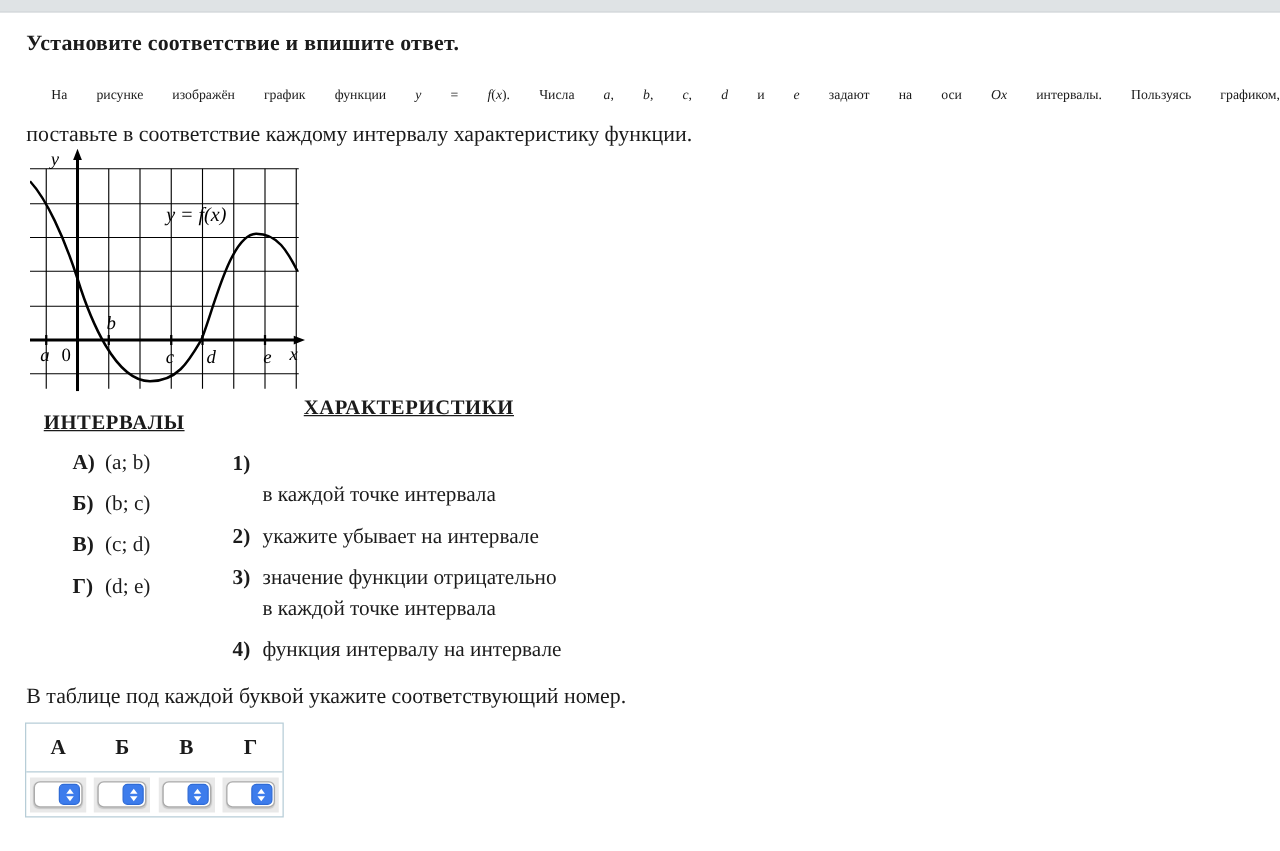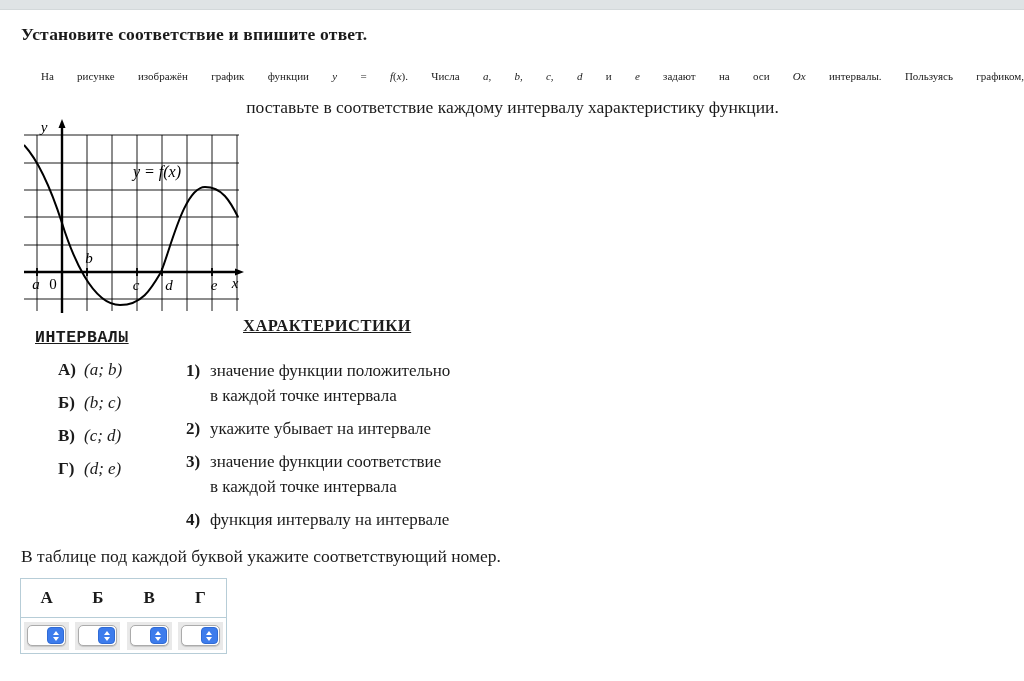--- a/index.html
+++ b/index.html
@@ -6,32 +6,32 @@
   html,body { width:1024px; height:681px; background:#fff; }
   body { font-family:"Liberation Serif", serif; color:#1b1b1b; position:relative; overflow:hidden; }
   #page { position:absolute; inset:0; }
 
   .topbar { position:absolute; left:0; top:0; width:1024px; height:10px; background:#dfe3e5; border-bottom:1px solid #d3d8da; }
 
   .title { position:absolute; left:21px; top:24px; font-size:17.5px; font-weight:bold; letter-spacing:.2px; }
 
   .para-line1 { position:absolute; left:21px; top:70px; width:983px; font-size:11px;
                 text-align:justify; text-align-last:justify; white-space:normal;margin-left:20px; }
-  .para-line2 { position:absolute; left:21px; top:97px; width:983px; font-size:17.5px;text-align:center; }
+  .para-line2 { position:absolute; left:21px; top:97px; width:983px; font-size:17.5px; }
   .it { font-style:italic; }
 
   .graph-wrap { position:absolute; left:24px; top:119px; width:222px; height:194px; }
 
   .col-heading { position:absolute; font-size:16.5px; font-weight:bold; text-decoration:underline; letter-spacing:.5px; }
-  #intervals-heading { left:35px; top:328px;font-family:Liberation Mono, monospace; }
+  #intervals-heading { left:35px; top:328px; }
   #chars-heading { left:243px; top:316px; }
 
   .interval-row { position:absolute; left:58px; display:flex; font-size:17px; }
   .interval-label { font-weight:bold; width:26px; }
-  .interval-value { font-style:italic; }
+  .interval-value { }
 
   .chars-list { position:absolute; left:186px; top:358px; width:300px; }
   .char-item { display:flex; margin-bottom:8px; font-size:17px; line-height:25px; }
   .char-num { font-weight:bold; width:24px; flex:0 0 24px; }
   .char-lines { flex:1; }
 
   .footer-text { position:absolute; left:21px; top:546px; font-size:17.5px; }
 
   .answer-table { position:absolute; left:20px; top:578px; width:207px; background:#fff; border:1px solid #b7cdd7; }
   .at-head { display:flex; height:39px; border-bottom:1px solid #b7cdd7; align-items:center; }
@@ -132,30 +132,30 @@
     <span class="interval-value">(c;  d)</span>
   </div>
   <div class="interval-row" style="top:459px;">
     <span class="interval-label">Г)</span>
     <span class="interval-value">(d;  e)</span>
   </div>
 
   <div class="chars-list">
     <div class="char-item">
       <span class="char-num">1)</span>
-      <span class="char-lines"><span>значение функции положительно</span><br>
+      <span class="char-lines"><br>
       <span>в каждой точке интервала</span></span>
     </div>
     <div class="char-item">
       <span class="char-num">2)</span>
       <span class="char-lines">укажите убывает на интервале</span>
     </div>
     <div class="char-item">
       <span class="char-num">3)</span>
-      <span class="char-lines"><span>значение функции соответствие</span><br>
+      <span class="char-lines"><span>значение функции отрицательно</span><br>
       <span>в каждой точке интервала</span></span>
     </div>
     <div class="char-item">
       <span class="char-num">4)</span>
       <span class="char-lines">функция интервалу на интервале</span>
     </div>
   </div>
 
   <div class="footer-text">В таблице под каждой буквой укажите соответствующий номер.</div>
 

